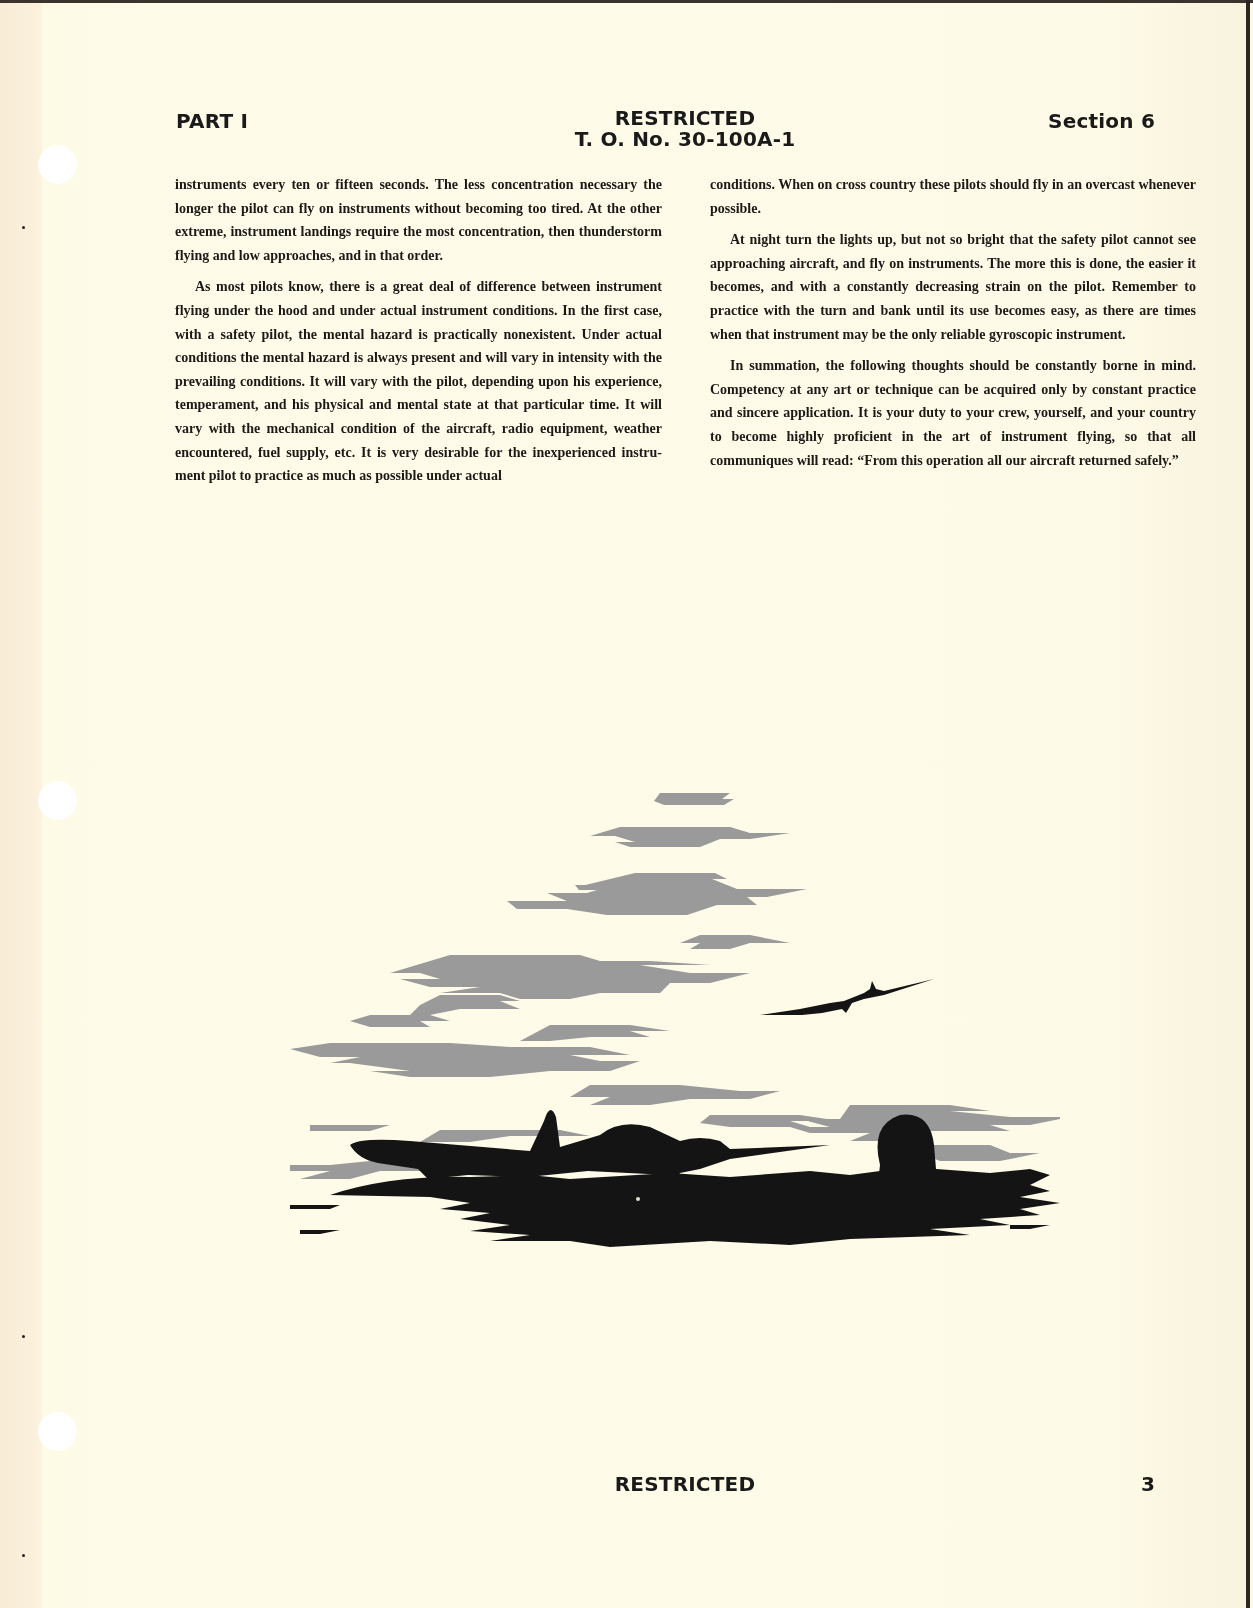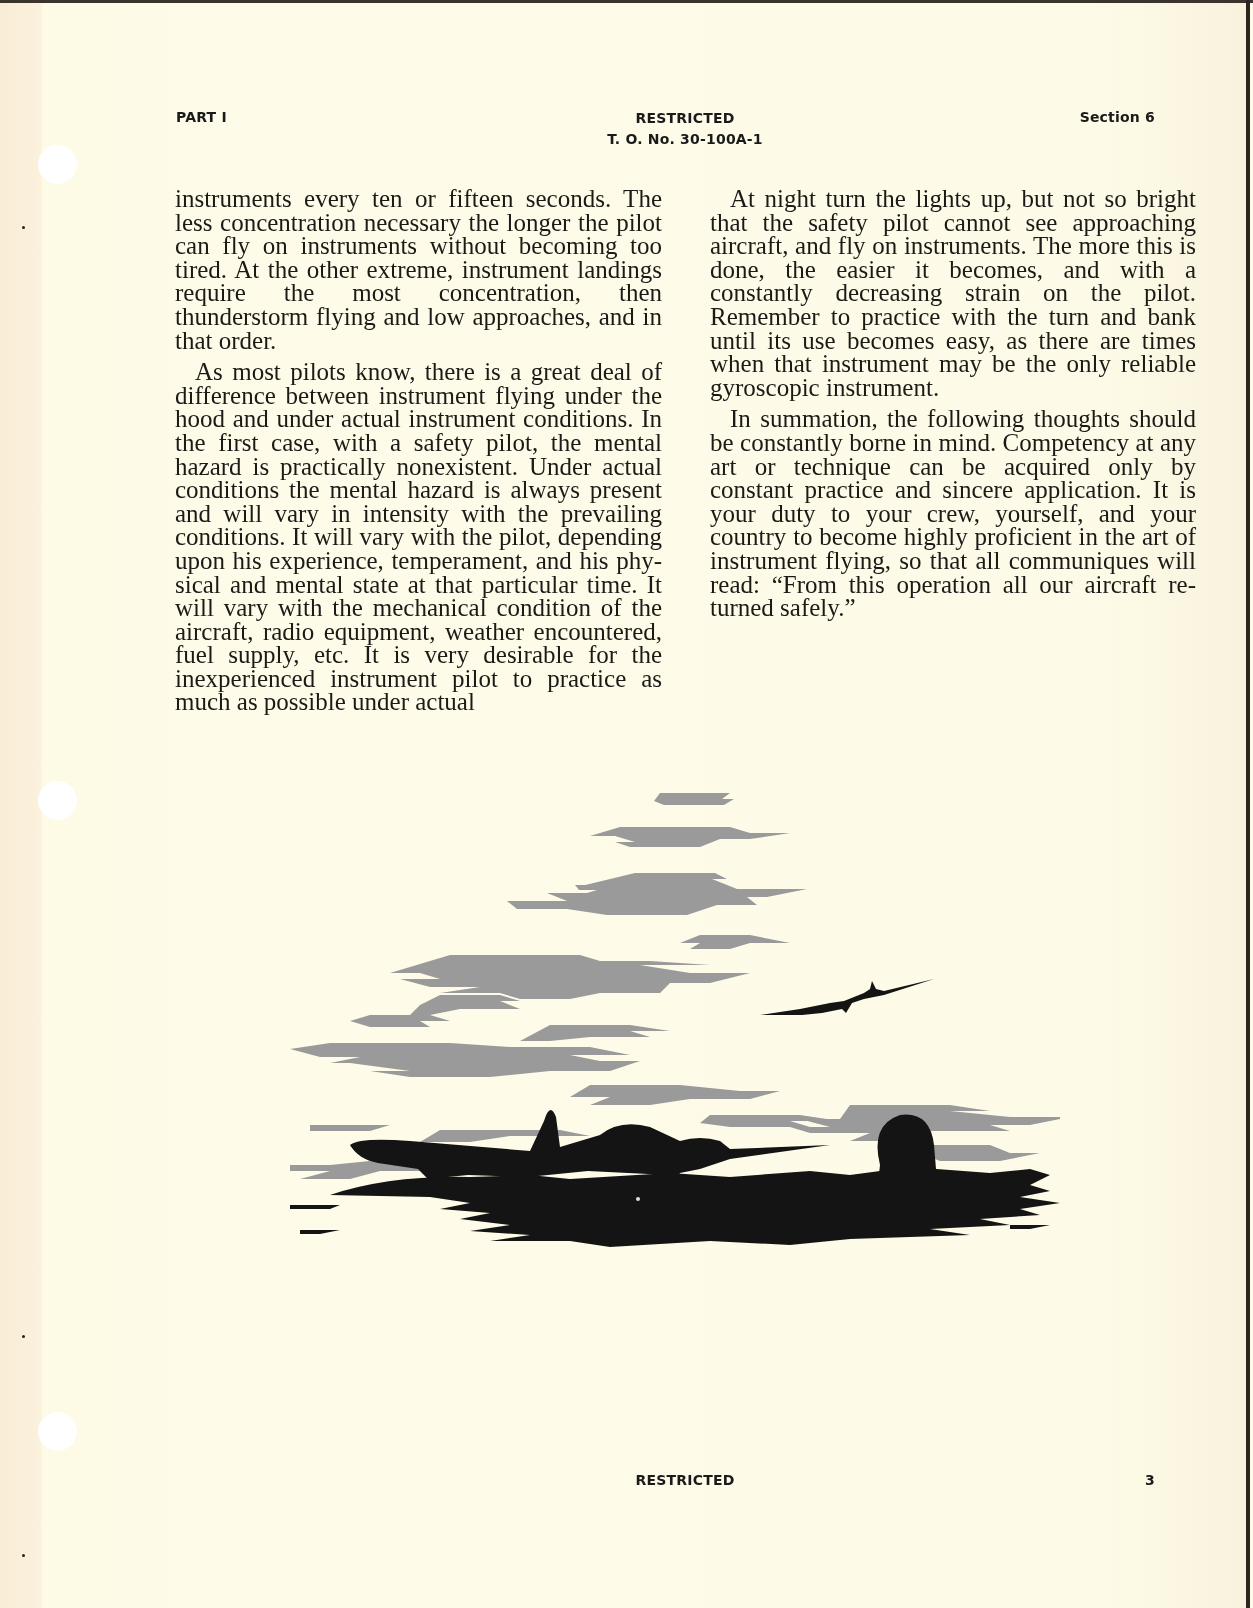--- a/index.html
+++ b/index.html
@@ -16,29 +16,30 @@
   }
   .edge-right { position: absolute; right: 0; top: 0; width: 4px; height: 1608px; background: #2a2620; }
   .edge-top { position: absolute; left: 0; top: 0; width: 1253px; height: 3px; background: #3a342c; }
   .hole {
     position: absolute; width: 39px; height: 39px; border-radius: 50%;
     background: #ffffff; left: 38px;
   }
   .speck { position: absolute; width: 3px; height: 3px; border-radius: 50%; background: #222; left: 22px; }
   .hdr {
     position: absolute; font-family: "DejaVu Sans", "Liberation Sans", sans-serif;
-    font-weight: bold; font-size: 14px; letter-spacing: 0.2px; color: #1a1a1a;
+    font-weight: bold; font-size: 20px; letter-spacing: 0.2px; color: #1a1a1a;
   }
   .hdr-left { left: 176px; top: 109px; }
   .hdr-center { left: 0; width: 1370px; top: 108px; text-align: center; line-height: 21px; }
   .hdr-right { right: 95px; top: 109px; }
   .col {
-    position: absolute; top: 187px; width: 487px;
-    font-size: 25px; line-height: 23.6px; text-align: justify;
+    position: absolute; top: 173px; width: 487px;
+    font-size: 14px; line-height: 23.6px; text-align: justify;
     hyphens: manual;
+    font-weight: bold;
   }
   .col-left { left: 175px; }
   .col-right { left: 710px; width: 486px; }
   .col p { margin: 0 0 8px 0; text-indent: 0; }
   .col p.ind { text-indent: 20px; }
   .illus { position: absolute; left: 290px; top: 785px; width: 770px; height: 520px; }
   .ftr-center { left: 0; width: 1370px; top: 1472px; text-align: center; }
   .ftr-right { right: 95px; top: 1472px; }
 </style>
 </head>
@@ -61,20 +62,21 @@
     <div>T. O. No. 30-100A-1</div>
   </div>
   <div class="hdr hdr-right">Section 6</div>
 
   <div class="col col-left">
     <p>instruments every ten or fifteen seconds. The less con­centration necessary the longer the pilot can fly on instruments without becoming too tired. At the other extreme, instrument landings require the most con­centration, then thunderstorm flying and low ap­proaches, and in that order.</p>
     <p class="ind">As most pilots know, there is a great deal of differ­ence between instrument flying under the hood and under actual instrument conditions. In the first case, with a safety pilot, the mental hazard is practically non­existent. Under actual conditions the mental hazard is always present and will vary in intensity with the pre­vailing conditions. It will vary with the pilot, depend­ing upon his experience, temperament, and his phy­sical and mental state at that particular time. It will vary with the mechanical condition of the aircraft, radio equipment, weather encountered, fuel supply, etc. It is very desirable for the inexperienced instru­ment pilot to practice as much as possible under actual</p>
   </div>
 
   <div class="col col-right">
+    <p>conditions. When on cross country these pilots should fly in an overcast whenever possible.</p>
     <p class="ind">At night turn the lights up, but not so bright that the safety pilot cannot see approaching aircraft, and fly on instruments. The more this is done, the easier it be­comes, and with a constantly decreasing strain on the pilot. Remember to practice with the turn and bank until its use becomes easy, as there are times when that instrument may be the only reliable gyroscopic instru­ment.</p>
     <p class="ind">In summation, the following thoughts should be constantly borne in mind. Competency at any art or technique can be acquired only by constant practice and sincere application. It is your duty to your crew, yourself, and your country to become highly proficient in the art of instrument flying, so that all communiques will read: “From this operation all our aircraft re­turned safely.”</p>
   </div>
 
   <svg class="illus" viewBox="0 0 770 520">
     <g fill="#9a9a9a">
       <path d="M370 8 h70 l-8 6 h12 l-10 6 h-60 l-10-4 z"></path>
       <path d="M330 42 h110 l20 6 h40 l-40 6 h-30 l-20 8 h-70 l-15-5 h20 l-20-6 h-25 z"></path>
       <path d="M285 100 h50 l-6 5 h-40 z M345 88 h80 l12 6 h-15 l25 10 h70 l-40 8 h-20 l10 8 h-40 l-30 10 h-80 l-40-6 h-50 l-10-8 h60 l-20-8 h40 l20-6 h-30 z"></path>
       <path d="M160 170 h130 l20 6 h50 l60 4 h-70 l50 8 h60 l-40 10 h-40 l-10 10 h-60 l-30 6 h-50 l-20-6 h-60 l40-6 h-50 l-30-8 h40 l-20-6 h-30 z"></path>

